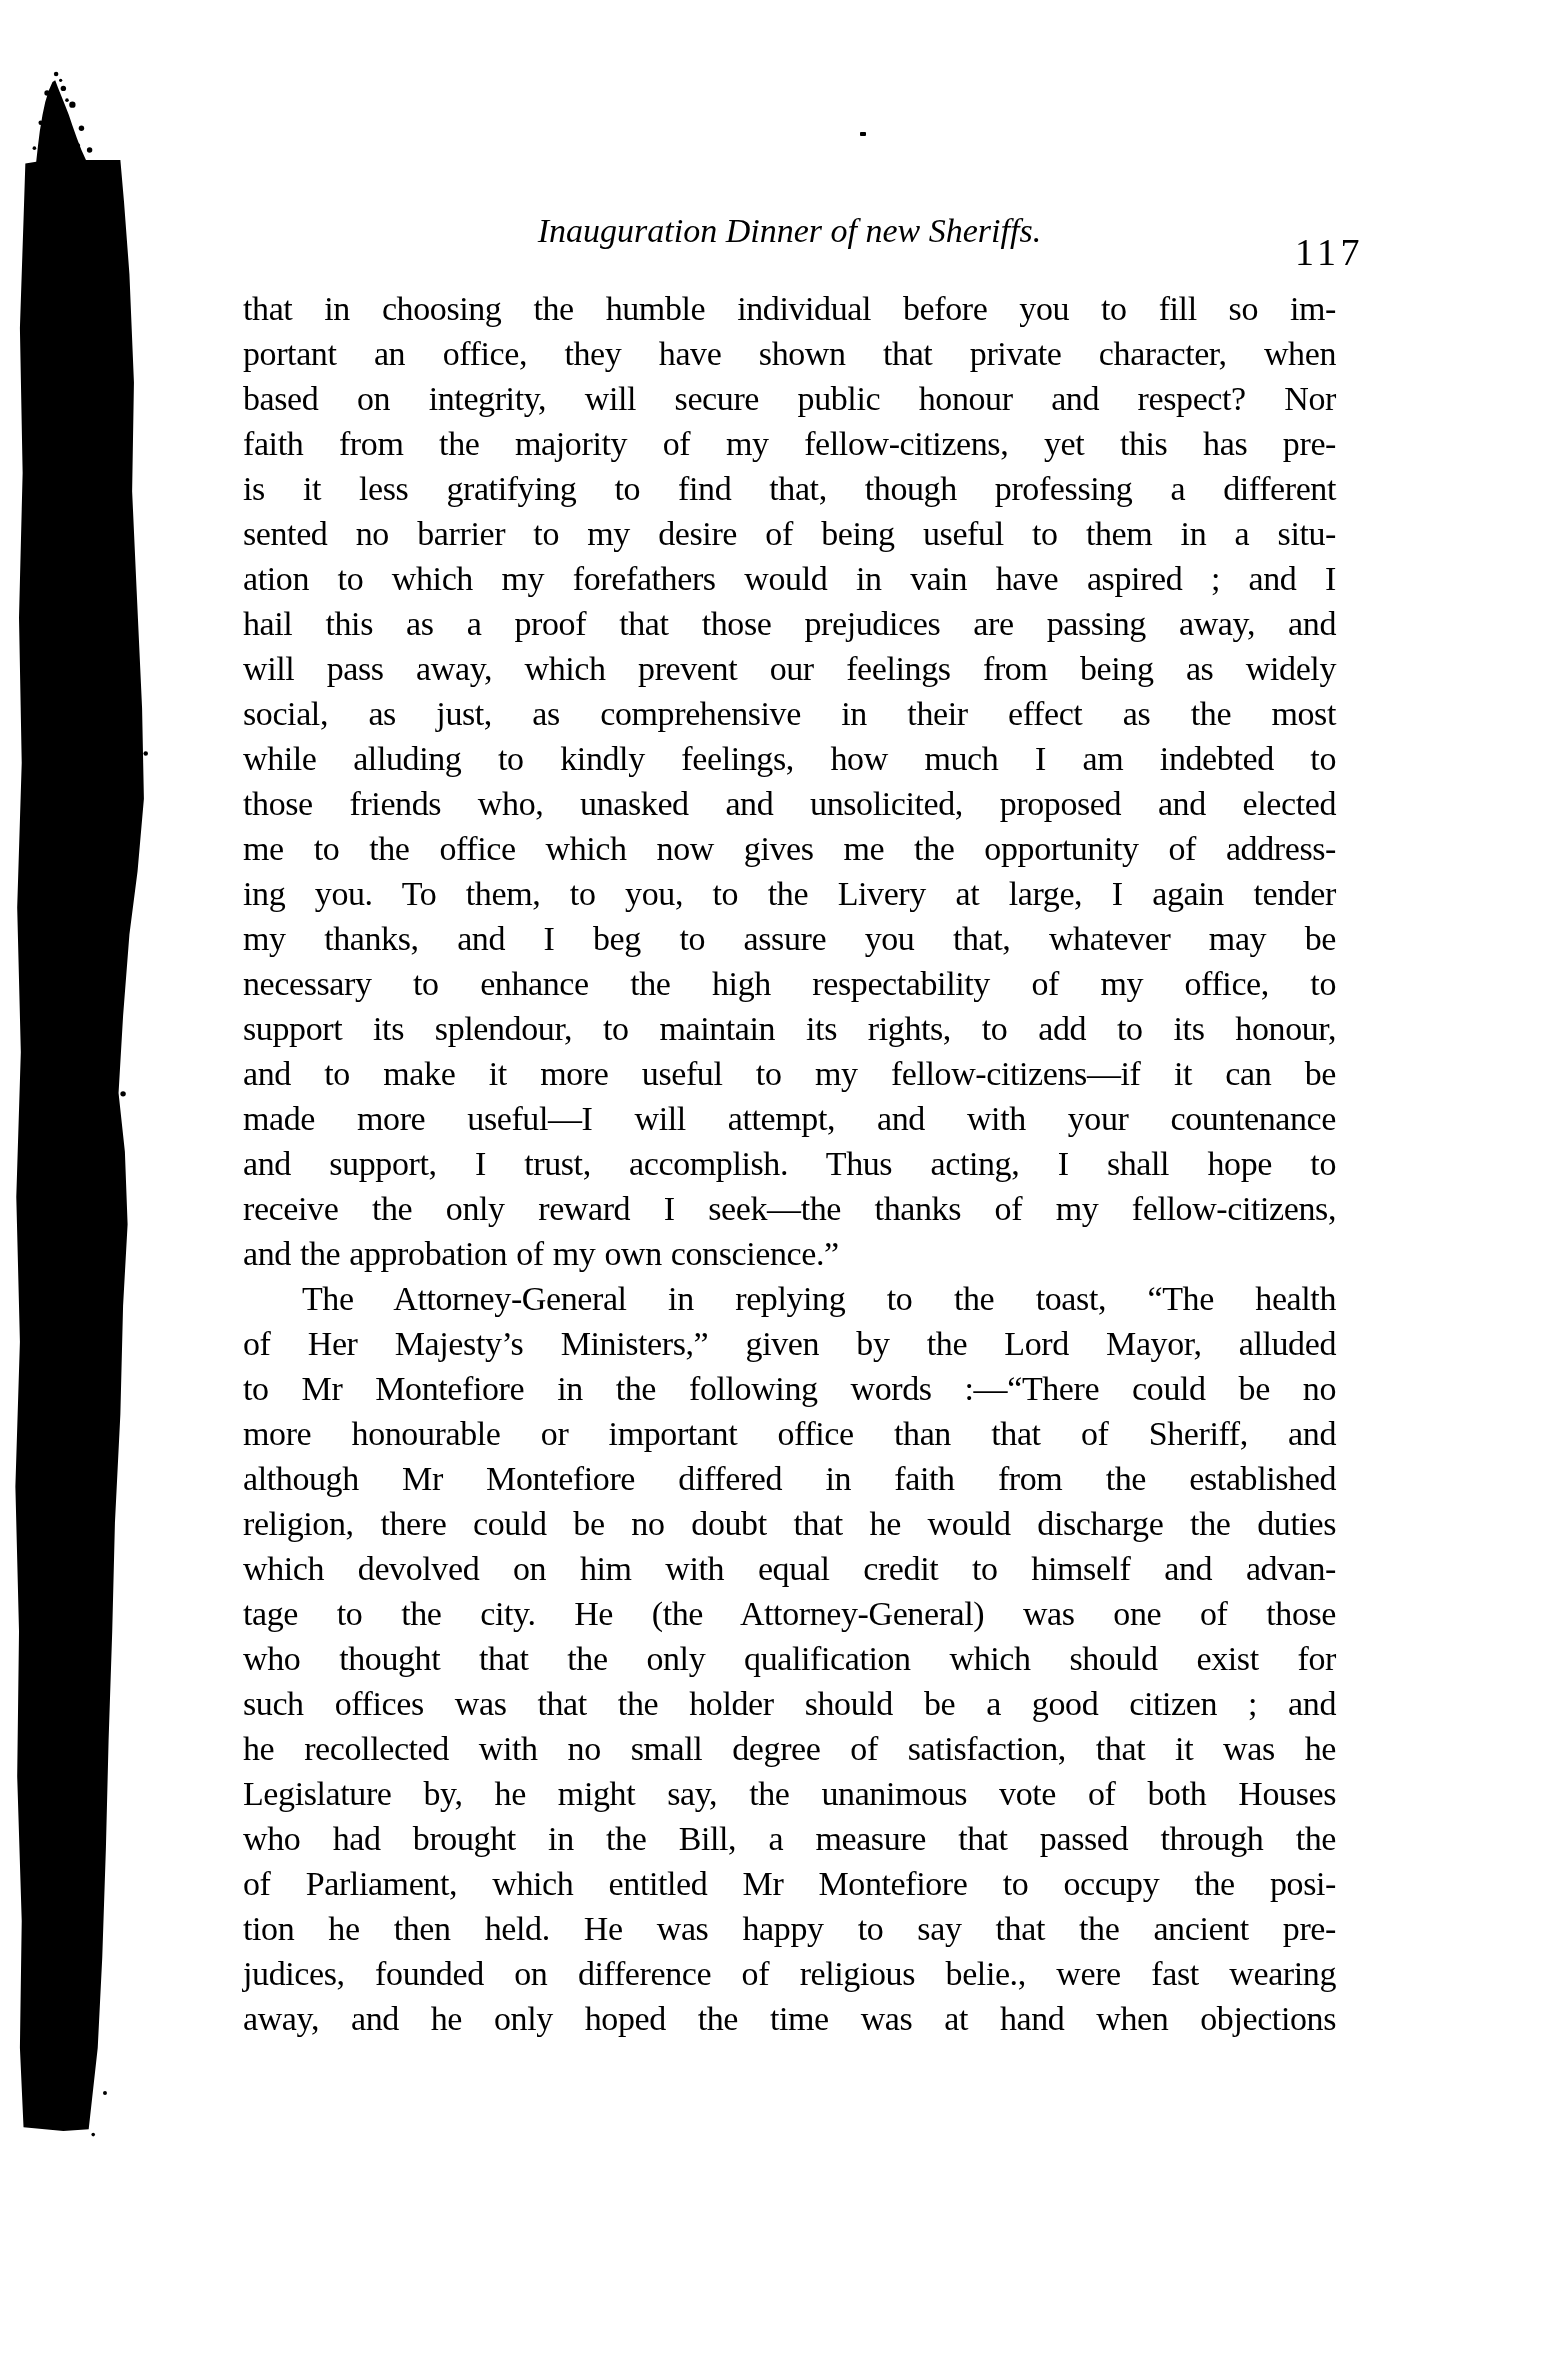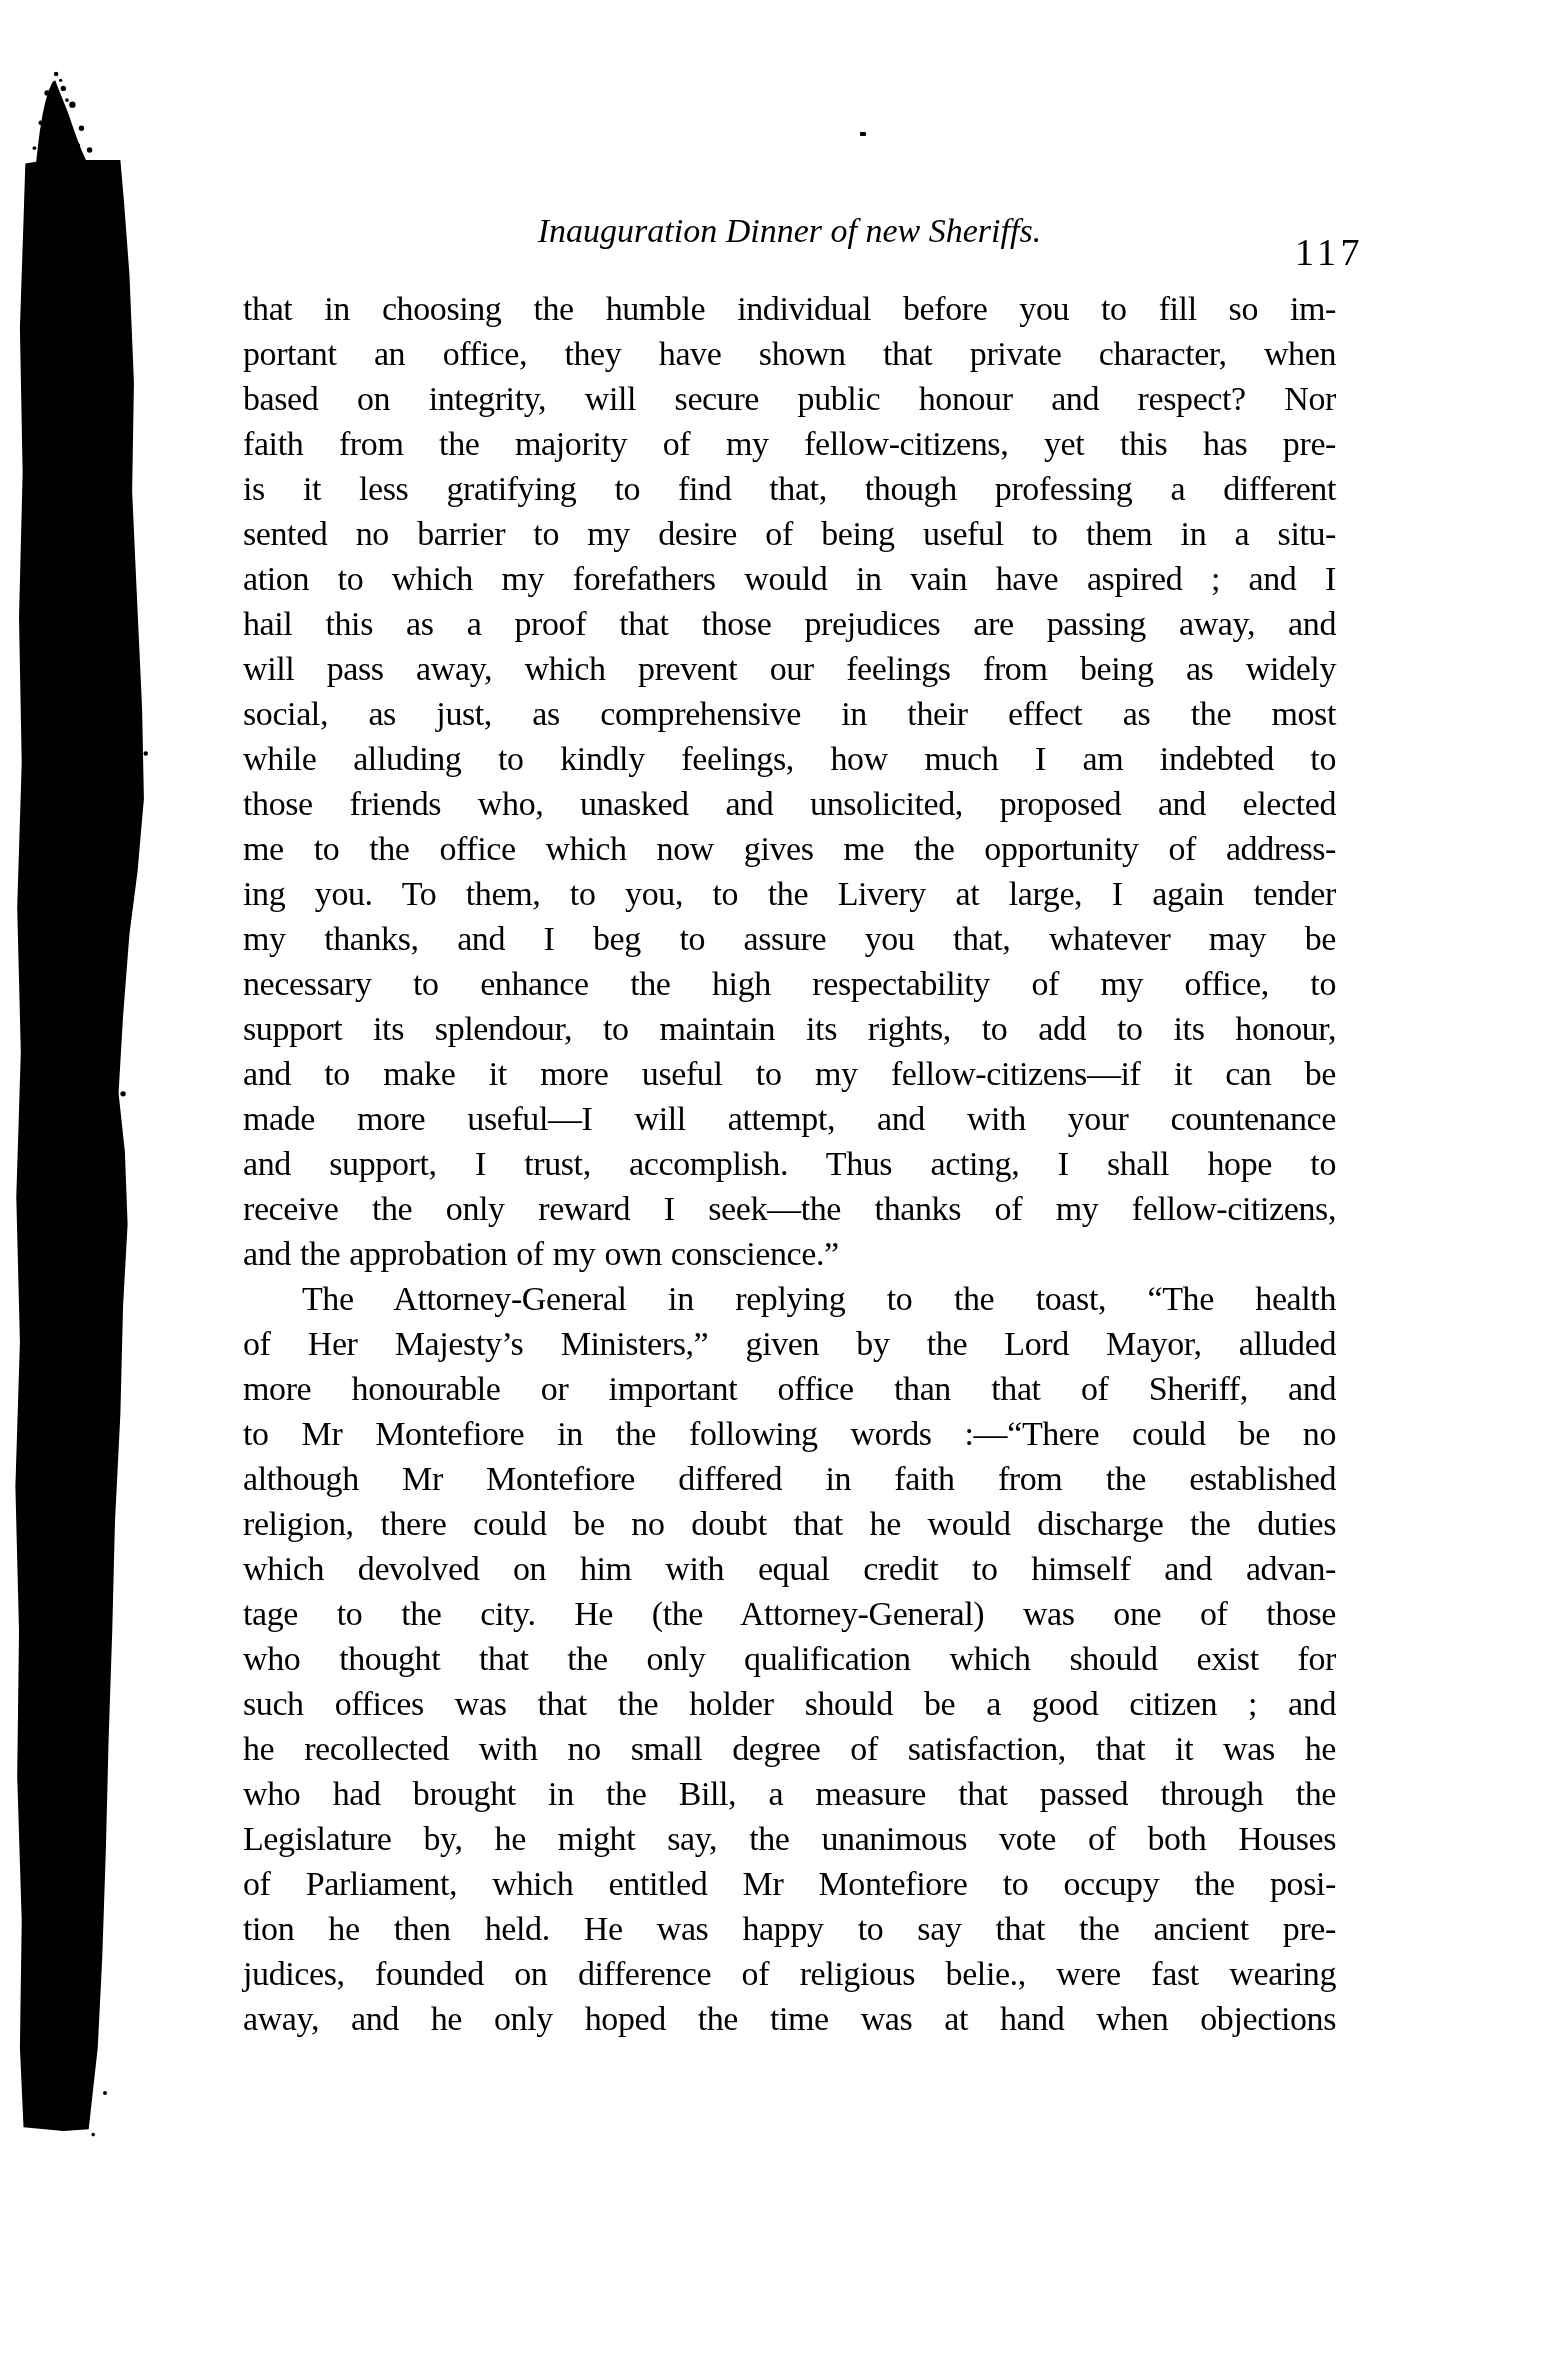--- a/index.html
+++ b/index.html
@@ -106,31 +106,31 @@
       <div class="line">my thanks, and I beg to assure you that, whatever may be</div>
       <div class="line">necessary to enhance the high respectability of my office, to</div>
       <div class="line">support its splendour, to maintain its rights, to add to its honour,</div>
       <div class="line">and to make it more useful to my fellow-citizens—if it can be</div>
       <div class="line">made more useful—I will attempt, and with your countenance</div>
       <div class="line">and support, I trust, accomplish.  Thus acting, I shall hope to</div>
       <div class="line">receive the only reward I seek—the thanks of my fellow-citizens,</div>
       <div class="line flush">and the approbation of my own conscience.”</div>
       <div class="line indent">The Attorney-General in replying to the toast, “The health</div>
       <div class="line">of Her Majesty’s Ministers,” given by the Lord Mayor, alluded</div>
+      <div class="line">to Mr Montefiore in the following words :—“There could be no</div>
       <div class="line">more honourable or important office than that of Sheriff, and</div>
-      <div class="line">to Mr Montefiore in the following words :—“There could be no</div>
       <div class="line">although Mr Montefiore differed in faith from the established</div>
       <div class="line">religion, there could be no doubt that he would discharge the duties</div>
       <div class="line">which devolved on him with equal credit to himself and advan-</div>
       <div class="line">tage to the city.  He (the Attorney-General) was one of those</div>
       <div class="line">who thought that the only qualification which should exist for</div>
       <div class="line">such offices was that the holder should be a good citizen ; and</div>
       <div class="line">he recollected with no small degree of satisfaction, that it was he</div>
+      <div class="line">Legislature by, he might say, the unanimous vote of both Houses</div>
       <div class="line">who had brought in the Bill, a measure that passed through the</div>
-      <div class="line">Legislature by, he might say, the unanimous vote of both Houses</div>
       <div class="line">of Parliament, which entitled Mr Montefiore to occupy the posi-</div>
       <div class="line">tion he then held.  He was happy to say that the ancient pre-</div>
       <div class="line">judices, founded on difference of religious belie., were fast wearing</div>
       <div class="line">away, and he only hoped the time was at hand when objections</div>
     </div>
 
 </div>
 
 
 </body></html>

